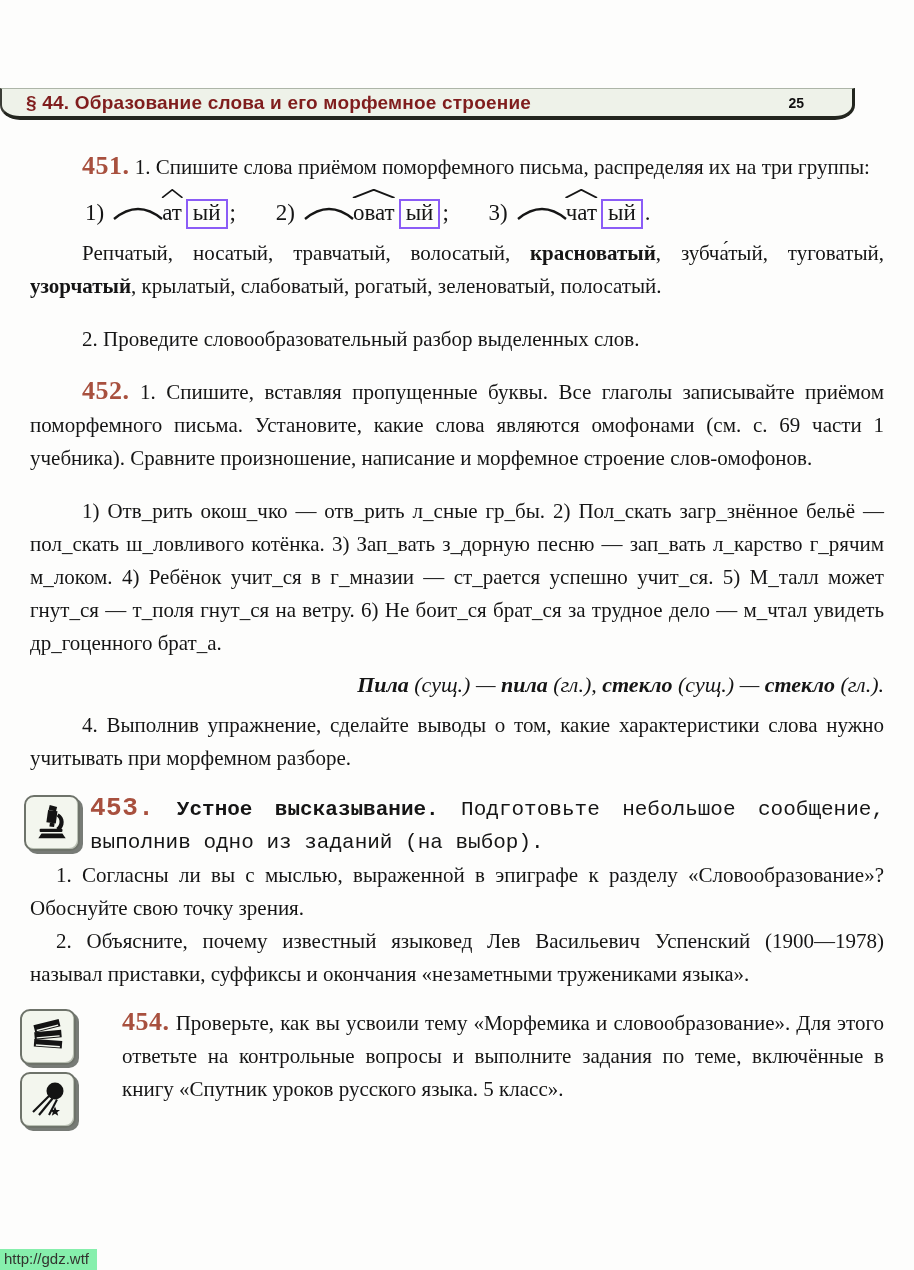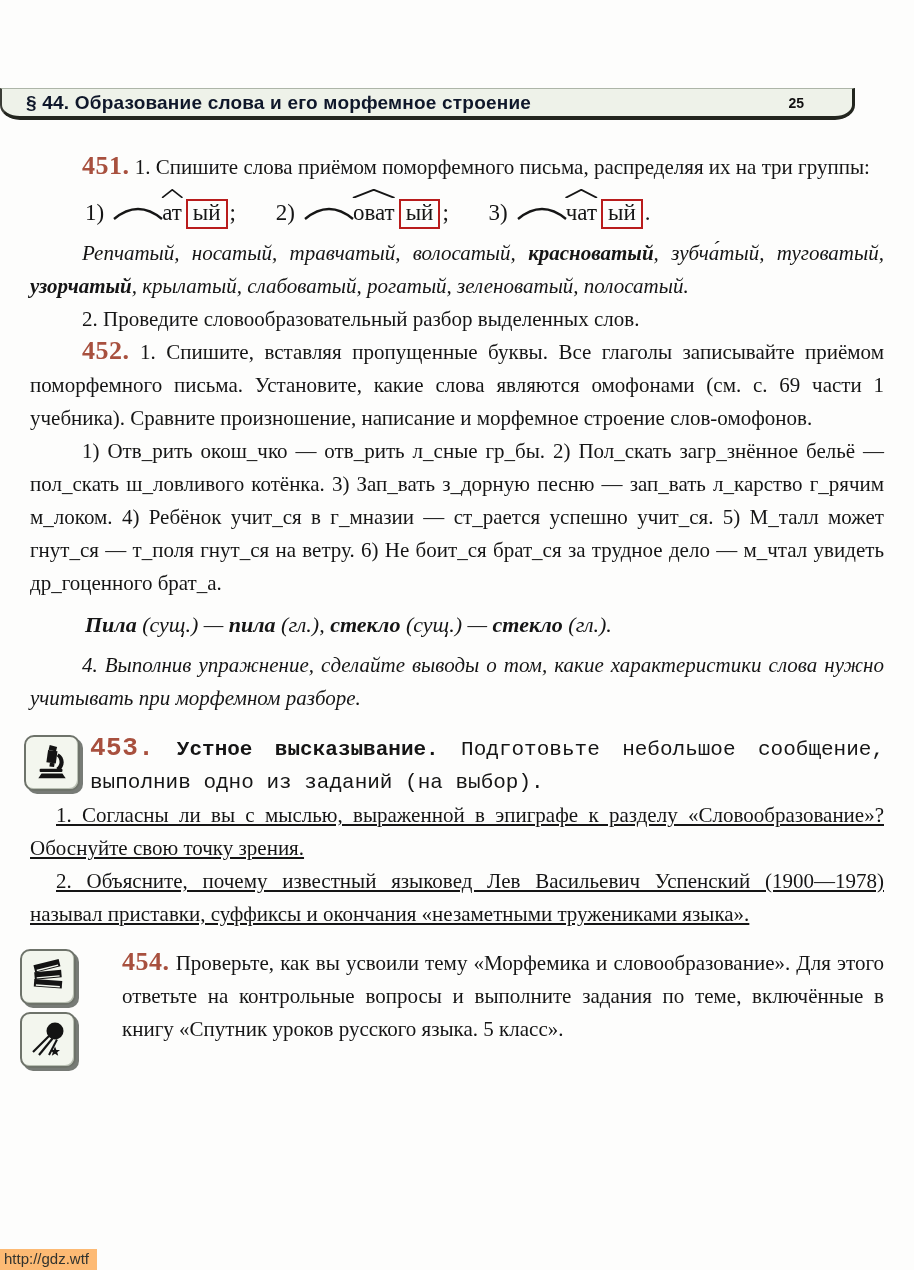--- a/index.html
+++ b/index.html
@@ -18,54 +18,54 @@
     background:#eef2e9;
     border-top:1px solid #adb5a8;
     border-bottom:4px solid #23261f;
     border-right:3px solid #23261f;
     border-left:2px solid #3a3d36;
     border-radius:0 0 20px 20px / 0 0 15px 15px;
     padding:3px 20px 2px 24px;
     display:flex;justify-content:space-between;align-items:center;
     font-family:"Liberation Sans", sans-serif;
   }
-  .hdr-title{font-size:19px;font-weight:700;color:#0f172a;letter-spacing:.2px;}
+  .hdr-title{font-size:19px;font-weight:700;color:#7f1d1d;letter-spacing:.2px;}
   .hdr-page{font-size:14px;font-weight:700;color:#111;margin-right:28px;}
   
   .content{padding:20px 30px 0 30px;}
   p{margin:0;font-size:21px;line-height:33px;text-align:justify;}
   .indent{text-indent:52px;margin-top:11px;}
-  .small-indent{text-indent:26px;text-decoration:underline;}
-  .gap{margin-top:8px;font-style:italic;}
-  .gap-lg{margin-top:0;}
+  .small-indent{text-indent:26px;}
+  .gap{margin-top:8px;}
+  .gap-lg{margin-top:20px;}
   .exnum{
     color:#a8503e;font-weight:700;font-size:26px;line-height:1;
     letter-spacing:.5px;
   }
   .b{font-weight:700;}
   
   .schemes{
     margin:14px 0 8px 55px;
     font-size:23px;line-height:30px;
     white-space:nowrap;
   }
   .scheme{margin-right:34px;}
   .sch-num{margin-right:8px;}
   .arc{vertical-align:0px;margin-right:-3px;}
   .sfx{position:relative;display:inline-block;padding:0 1px;}
   .caret{position:absolute;left:-2%;top:-9px;width:104%;height:9px;}
   .end{
     display:inline-block;
-    border:2px solid #b91c1c;
+    border:2px solid #8b5cf6;
     padding:0 5px 2px 5px;
     margin-left:3px;line-height:24px;
   }
   .sch-sep{margin-left:2px;}
   
-  .pila{margin:8px 0 8px 55px;font-size:22px;font-style:italic;text-align:left;}
+  .pila{margin:8px 0 8px 55px;font-size:22px;font-style:italic;text-align:right;}
   .pila .w{font-weight:700;}
   
   .ex-iconed{position:relative;}
   .icon-btn{
     width:52px;height:52px;
     background:#f3f6ee;
     border:2px solid #6e736a;
     border-radius:10px;
     box-shadow:3px 3px 0 rgba(48,54,46,.65), inset -1px -1px 0 #b9c0b3;
     display:flex;align-items:center;justify-content:center;
@@ -73,21 +73,21 @@
   .ex453-icon{position:absolute;left:-6px;top:2px;}
   .ex453-intro{margin-left:60px;font-family:Liberation Mono, monospace;}
   .ex454{padding-left:92px;margin-top:16px;min-height:125px;}
   .ex454-icons{
     position:absolute;left:-10px;top:2px;
     display:flex;flex-direction:column;gap:7px;
   }
   
   .wm{
     position:absolute;left:0;bottom:0;
-    background:#fdba74;color:#33342f;
+    background:#86efac;color:#33342f;
     font-family:"Liberation Sans", sans-serif;
     font-size:15px;line-height:18px;
     padding:1px 8px 2px 4px;
     text-decoration:none;
   }
 </style>
 </head>
 <body>
 
 <div class="page">

